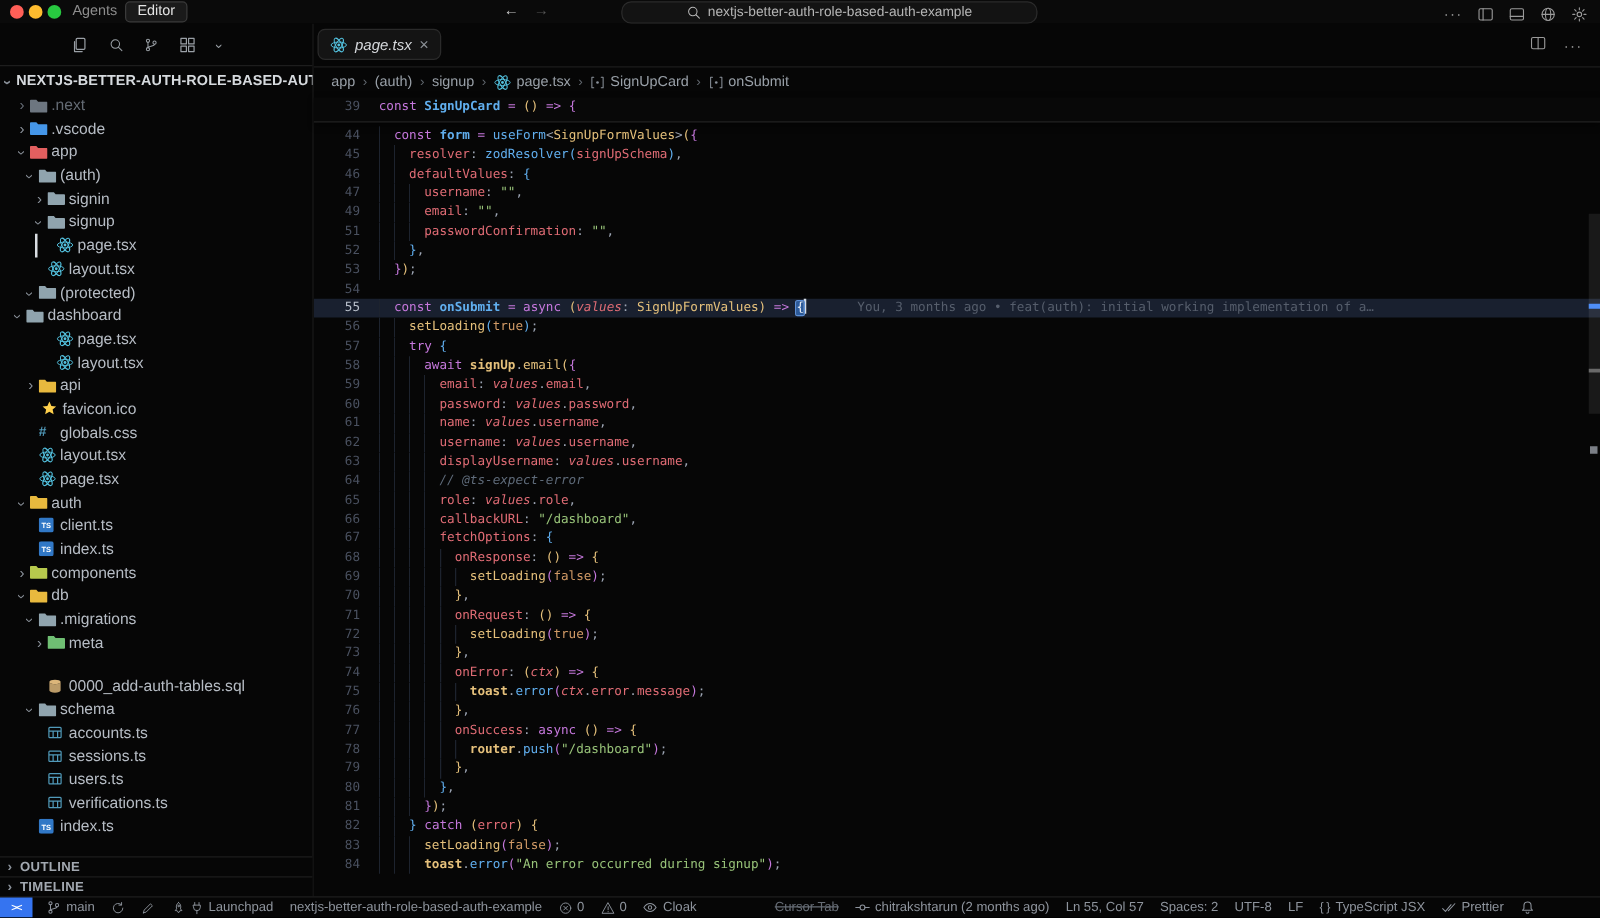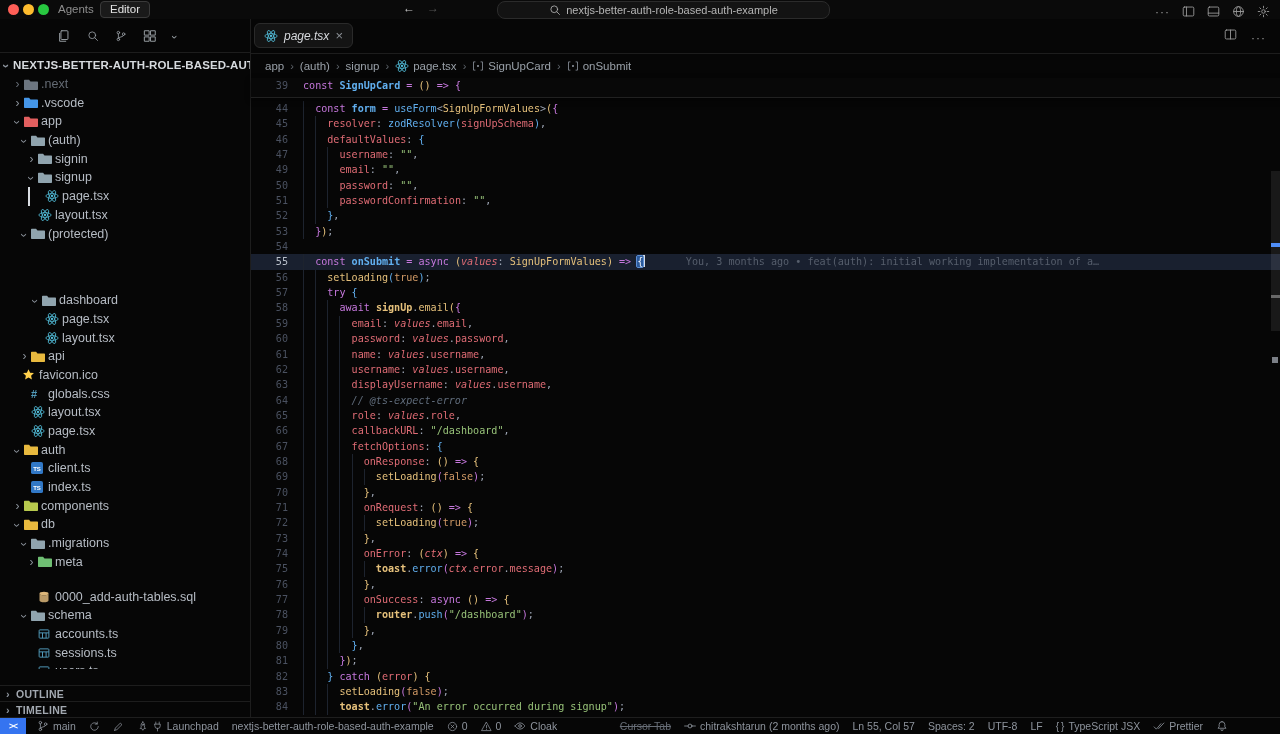--- a/index.html
+++ b/index.html
@@ -250,21 +250,21 @@
         </div>
         <div class="trow" style="padding-left: 18px;">
           <span class="chev open">›</span>
           <span class="ticon">
             <svg width="14" height="13" viewBox="0 0 16 14">
               <path d="M.8 1.6h5l1.6 1.9h7.8c.5 0 .8.3.8.8v8.1c0 .5-.3.8-.8.8H.8c-.5 0-.8-.3-.8-.8V2.4c0-.5.3-.8.8-.8z" fill="#90a4ae"></path>
             </svg>
           </span>
           <span>(protected)</span>
         </div>
-        <div class="trow" style="padding-left: 29px; margin-top: 48px;">
+        <div class="trow" style="padding-left: 8px;">
           <span class="chev open">›</span>
           <span class="ticon">
             <svg width="14" height="13" viewBox="0 0 16 14">
               <path d="M.8 1.6h5l1.6 1.9h7.8c.5 0 .8.3.8.8v8.1c0 .5-.3.8-.8.8H.8c-.5 0-.8-.3-.8-.8V2.4c0-.5.3-.8.8-.8z" fill="#90a4ae"></path>
             </svg>
           </span>
           <span>dashboard</span>
         </div>
         <div class="trow" style="padding-left: 32px;">
           <span class="chev "></span>
@@ -296,21 +296,21 @@
         </div>
         <div class="trow" style="padding-left: 18px;">
           <span class="chev ">›</span>
           <span class="ticon">
             <svg width="14" height="13" viewBox="0 0 16 14">
               <path d="M.8 1.6h5l1.6 1.9h7.8c.5 0 .8.3.8.8v8.1c0 .5-.3.8-.8.8H.8c-.5 0-.8-.3-.8-.8V2.4c0-.5.3-.8.8-.8z" fill="#e8b93e"></path>
             </svg>
           </span>
           <span>api</span>
         </div>
-        <div class="trow" style="padding-left: 9px;">
+        <div class="trow" style="padding-left: 20px;">
           <span class="chev "></span>
           <span class="ticon">
             <svg width="13" height="13" viewBox="0 0 16 16" fill="#ffd04c">
               <path d="M8 1.5l2 4.3 4.7.5-3.5 3.1 1 4.6L8 11.6 3.8 14l1-4.6L1.3 6.3 6 5.8z"></path>
             </svg>
           </span>
           <span>favicon.ico</span>
         </div>
         <div class="trow" style="padding-left: 18px;">
           <span class="chev "></span>
@@ -577,21 +577,20 @@
     <div class="sticky codefont" id="sticky-line">
         <span class="gut">39</span>
         <span><span class="c-kw">const </span><span class="c-vb">SignUpCard</span><span class="c-kw"> = </span><span class="c-b1">(</span><span class="c-b1">)</span><span class="c-pu"> </span><span class="c-kw">=&gt;</span><span class="c-pu"> </span><span class="c-b2">{</span></span>
       </div>
     <div class="codewrap codefont" id="code">
         <div class="cline"><span class="gut">44</span><span><span class="ig">  </span><span class="c-kw">const </span><span class="c-vb">form</span><span class="c-kw"> = </span><span class="c-fnb">useForm</span><span class="c-pu">&lt;</span><span class="c-ty">SignUpFormValues</span><span class="c-pu">&gt;</span><span class="c-b1">(</span><span class="c-b2">{</span></span></div>
         <div class="cline"><span class="gut">45</span><span><span class="ig">  </span><span class="ig">  </span><span class="c-pr">resolver</span><span class="c-pu">: </span><span class="c-fnb">zodResolver</span><span class="c-b3">(</span><span class="c-pr">signUpSchema</span><span class="c-b3">)</span><span class="c-pu">,</span></span></div>
         <div class="cline"><span class="gut">46</span><span><span class="ig">  </span><span class="ig">  </span><span class="c-pr">defaultValues</span><span class="c-pu">: </span><span class="c-b3">{</span></span></div>
         <div class="cline"><span class="gut">47</span><span><span class="ig">  </span><span class="ig">  </span><span class="ig">  </span><span class="c-pr">username</span><span class="c-pu">: </span><span class="c-st">""</span><span class="c-pu">,</span></span></div>
         <div class="cline"><span class="gut">49</span><span><span class="ig">  </span><span class="ig">  </span><span class="ig">  </span><span class="c-pr">email</span><span class="c-pu">: </span><span class="c-st">""</span><span class="c-pu">,</span></span></div>
-        <div class="cline"><span class="gut">50</span><span><span class="ig">  </span><span class="ig">  </span><span class="ig">  </span><span class="c-pr">password</span><span class="c-pu">: </span><span class="c-st">""</span><span class="c-pu">,</span></span></div>
         <div class="cline"><span class="gut">51</span><span><span class="ig">  </span><span class="ig">  </span><span class="ig">  </span><span class="c-pr">passwordConfirmation</span><span class="c-pu">: </span><span class="c-st">""</span><span class="c-pu">,</span></span></div>
         <div class="cline"><span class="gut">52</span><span><span class="ig">  </span><span class="ig">  </span><span class="c-b3">}</span><span class="c-pu">,</span></span></div>
         <div class="cline"><span class="gut">53</span><span><span class="ig">  </span><span class="c-b2">}</span><span class="c-b1">)</span><span class="c-pu">;</span></span></div>
         <div class="cline"><span class="gut">54</span><span></span></div>
         <div class="cline current"><span class="gut">55</span><span><span class="ig">  </span><span class="c-kw">const </span><span class="c-vb">onSubmit</span><span class="c-kw"> = </span><span class="c-kw">async </span><span class="c-b1">(</span><span class="c-pi">values</span><span class="c-pu">: </span><span class="c-ty">SignUpFormValues</span><span class="c-b1">)</span><span class="c-pu"> </span><span class="c-kw">=&gt;</span><span class="c-pu"> </span><span class="c-cur">{</span><span class="caret"></span></span><span class="blame">You, 3 months ago • feat(auth): initial working implementation of a…</span></div>
         <div class="cline"><span class="gut">56</span><span><span class="ig">  </span><span class="ig">  </span><span class="c-tn">setLoading</span><span class="c-b3">(</span><span class="c-nm">true</span><span class="c-b3">)</span><span class="c-pu">;</span></span></div>
         <div class="cline"><span class="gut">57</span><span><span class="ig">  </span><span class="ig">  </span><span class="c-kw">try </span><span class="c-b3">{</span></span></div>
         <div class="cline"><span class="gut">58</span><span><span class="ig">  </span><span class="ig">  </span><span class="ig">  </span><span class="c-kw">await </span><span class="c-tb">signUp</span><span class="c-pu">.</span><span class="c-tn">email</span><span class="c-b1">(</span><span class="c-b2">{</span></span></div>
         <div class="cline"><span class="gut">59</span><span><span class="ig">  </span><span class="ig">  </span><span class="ig">  </span><span class="ig">  </span><span class="c-pr">email</span><span class="c-pu">: </span><span class="c-pi">values</span><span class="c-pu">.</span><span class="c-pr">email</span><span class="c-pu">,</span></span></div>
         <div class="cline"><span class="gut">60</span><span><span class="ig">  </span><span class="ig">  </span><span class="ig">  </span><span class="ig">  </span><span class="c-pr">password</span><span class="c-pu">: </span><span class="c-pi">values</span><span class="c-pu">.</span><span class="c-pr">password</span><span class="c-pu">,</span></span></div>

